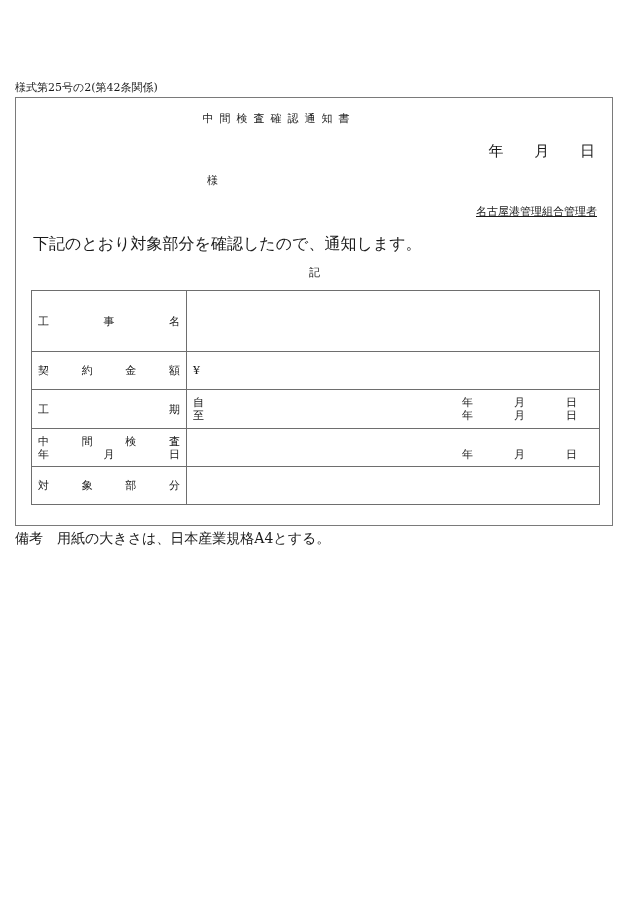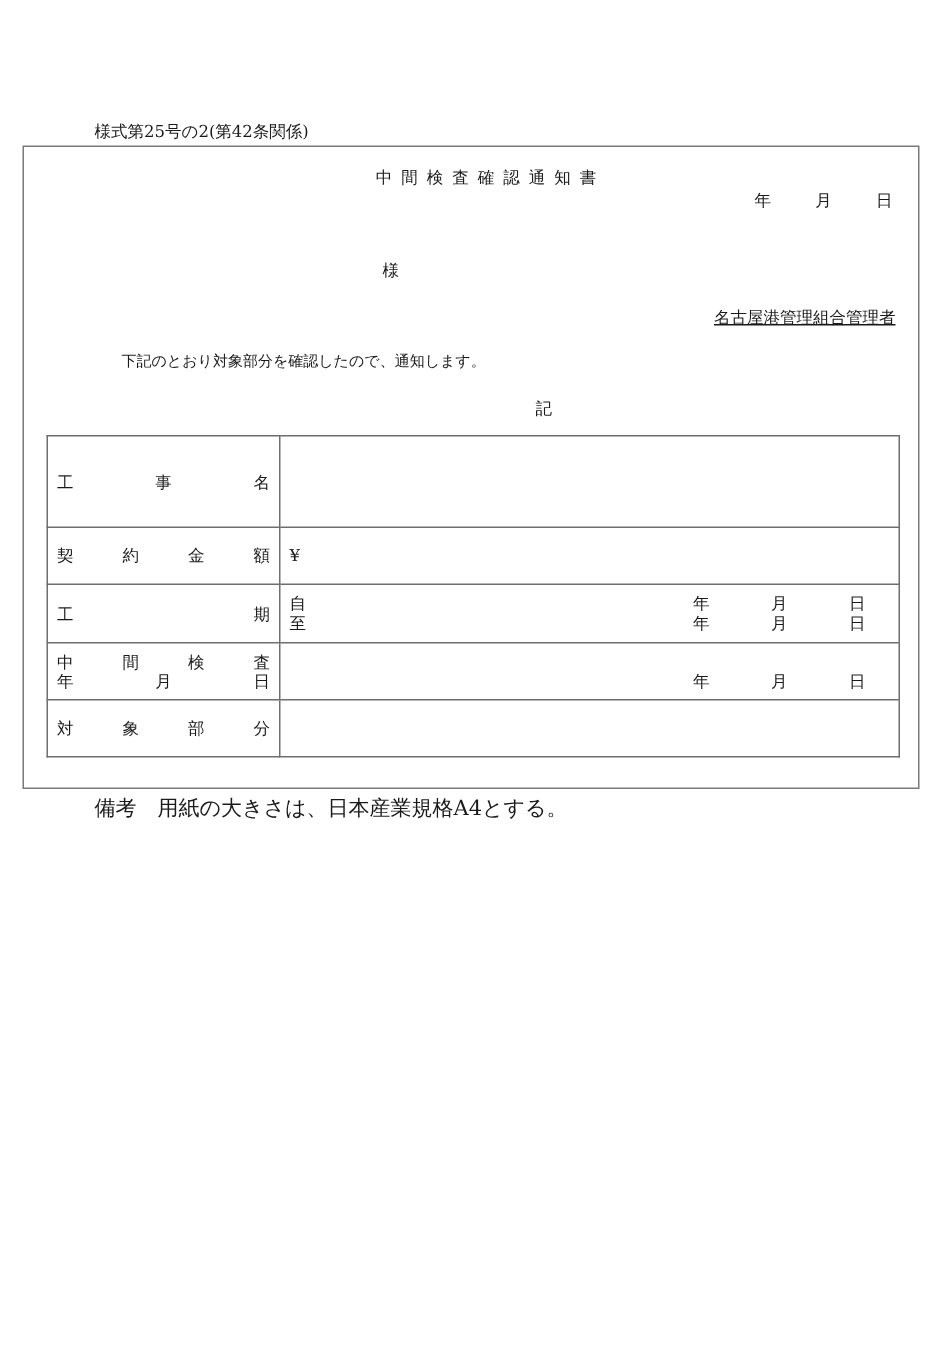--- a/index.html
+++ b/index.html
@@ -1,32 +1,32 @@
 <!DOCTYPE html>
 <html><head>
   <meta charset="utf-8">
   <style>
     html, body { margin: 0; padding: 0; background: #ffffff; }
     body {
       width: 630px; height: 903px; position: relative; overflow: hidden;
       font-family: "DejaVu Serif", "Liberation Serif", serif;
       color: #1a1a1a; font-size: 11px;
     }
-    .abs { position: absolute; white-space: nowrap; margin-left: 48px; }
+    .abs { position: absolute; white-space: nowrap; }
     .form-no { left: 15px; top: 80px; font-size: 11px; }
     .outer-box {
       position: absolute; left: 15px; top: 97px; width: 598px; height: 429px;
       border: 1px solid #7a7a7a; box-sizing: border-box;
     }
     .title { left: 0; width: 558px; top: 111px; text-align: center; font-size: 11px; letter-spacing: 6px; }
-    .date-top { right: 35px; top: 126px; font-size: 11px; }
+    .date-top { right: 35px; top: 142px; font-size: 15px; }
     .date-top span { display: inline-block; }
     .sama { left: 207px; top: 173px; font-size: 11px; }
     .issuer { right: 33px; top: 204px; font-size: 11px; text-decoration: underline; }
-    .notice { left: 33px; top: 234px; font-size: 10px; }
+    .notice { left: 33px; top: 234px; font-size: 16px; }
     .ki { left: 309px; top: 265px; font-size: 11px; }
     table.detail {
       position: absolute; left: 31px; top: 290px; width: 569px;
       border-collapse: collapse; table-layout: fixed;
     }
     table.detail td {
       border: 1px solid #6e6e6e; padding: 0; vertical-align: middle; font-size: 11px;
     }
     td.label { width: 142px; padding: 0 6px !important; }
     .spread { display: flex; justify-content: space-between; line-height: 13px; }

